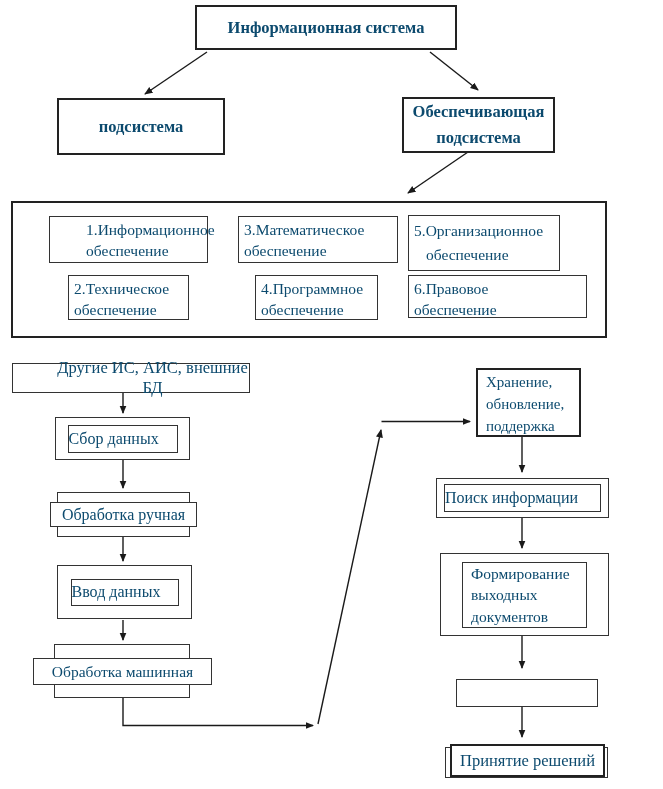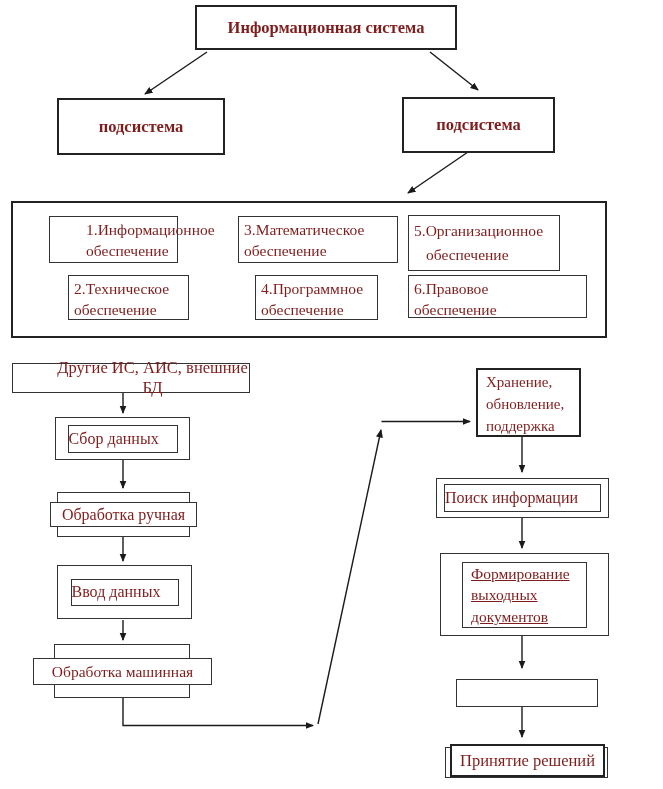--- a/index.html
+++ b/index.html
@@ -1,18 +1,18 @@
 <!DOCTYPE html>
 <html><head>
 <meta charset="utf-8">
 <style>
   html,body{margin:0;padding:0;background:#ffffff;}
   .stage{
     position:relative;width:663px;height:789px;background:#ffffff;
-    font-family:"Liberation Serif","DejaVu Serif",serif;color:#7f1d1d;
+    font-family:"Liberation Serif","DejaVu Serif",serif;color:#0c4a6e;
     overflow:hidden;
   }
   .stage svg.wires{position:absolute;left:0;top:0;z-index:1;}
   .box{
     position:absolute;box-sizing:border-box;background:#ffffff;
     border:1.5px solid #333;z-index:2;
   }
   .thick{border-width:2px;border-color:#222;}
   .center{display:flex;flex-direction:column;align-items:center;justify-content:center;text-align:center;}
   .bold{font-weight:bold;}
@@ -66,26 +66,27 @@
 
   <div class="box thick center bold fs-top" style="left:195px;top:5px;width:262px;height:45px;">
     <div>Информационная система</div>
   </div>
 
   <div class="box thick center two-line bold fs-top" style="left:57px;top:98px;width:168px;height:57px;">
     <div>подсистема</div>
   </div>
 
   <div class="box thick center two-line bold fs-top" style="left:402px;top:97px;width:153px;height:56px;">
+    <div>Обеспечивающая</div>
     <div>подсистема</div>
   </div>
 
   <div class="box thick group" style="left:11px;top:201px;width:596px;height:137px;"></div>
 
-  <div class="box p-item" style="left:49px;top:216px;width:129px;height:47px;padding-left:36px;">
+  <div class="box p-item" style="left:49px;top:216px;width:159px;height:47px;padding-left:36px;">
     <div>1.Информационное</div>
     <div>обеспечение</div>
   </div>
 
   <div class="box p-item" style="left:238px;top:216px;width:160px;height:47px;">
     <div>3.Математическое</div>
     <div>обеспечение</div>
   </div>
 
   <div class="box p-item p5" style="left:408px;top:215px;width:152px;height:56px;">
@@ -139,21 +140,21 @@
     <div>обновление,</div>
     <div>поддержка</div>
   </div>
 
   <div class="box center" style="left:436px;top:478px;width:173px;height:40px;">
     <div class="inner-box flow-text" style="width:157px;height:28px;">
       <span>Поиск информации</span>
     </div>
   </div>
 
-  <div class="box center" style="left:440px;top:553px;width:169px;height:83px;text-decoration:underline;">
+  <div class="box center" style="left:440px;top:553px;width:169px;height:83px;">
     <div class="inner-box docs-inner left-align" style="width:125px;height:66px;">
       <div>Формирование</div>
       <div>выходных</div>
       <div>документов</div>
     </div>
   </div>
 
   <div class="box back-box" style="left:456px;top:679px;width:142px;height:28px;"></div>
 
   <div class="box back-box" style="left:445px;top:747px;width:163px;height:31px;"></div>

